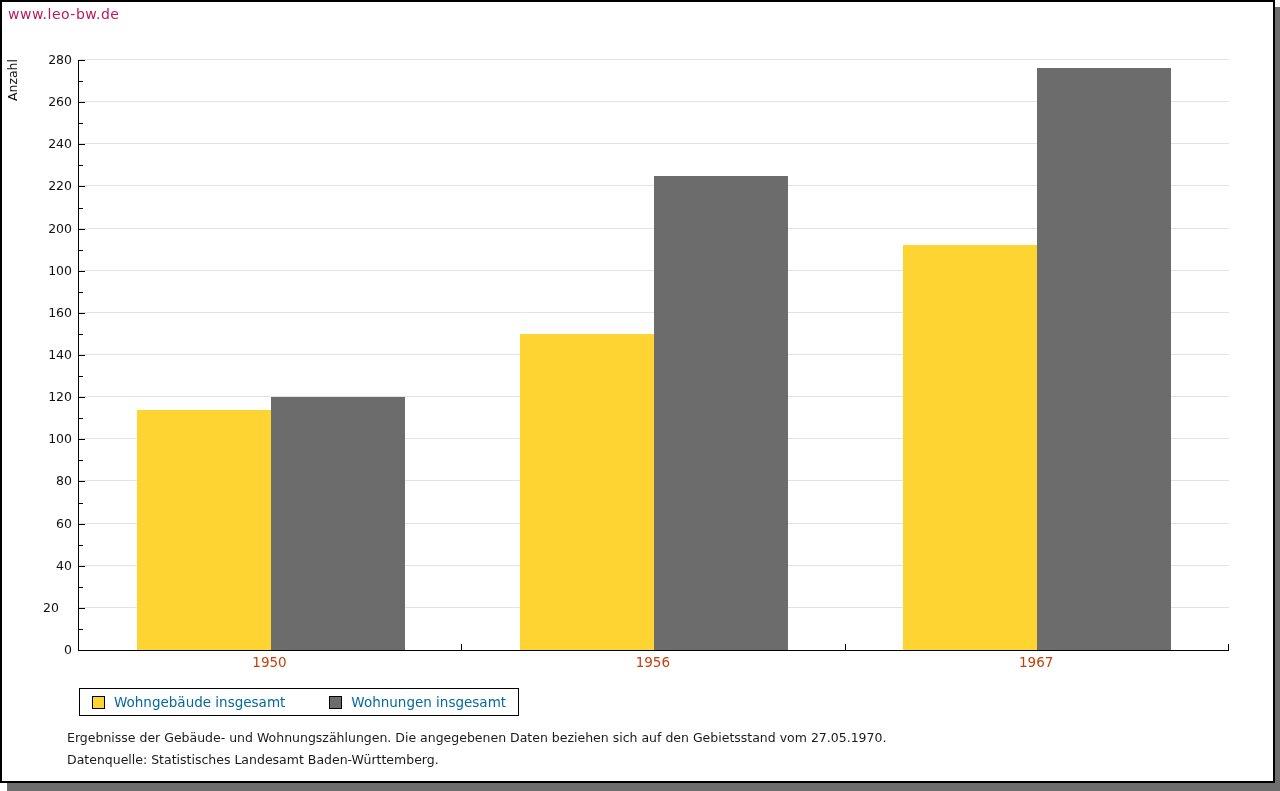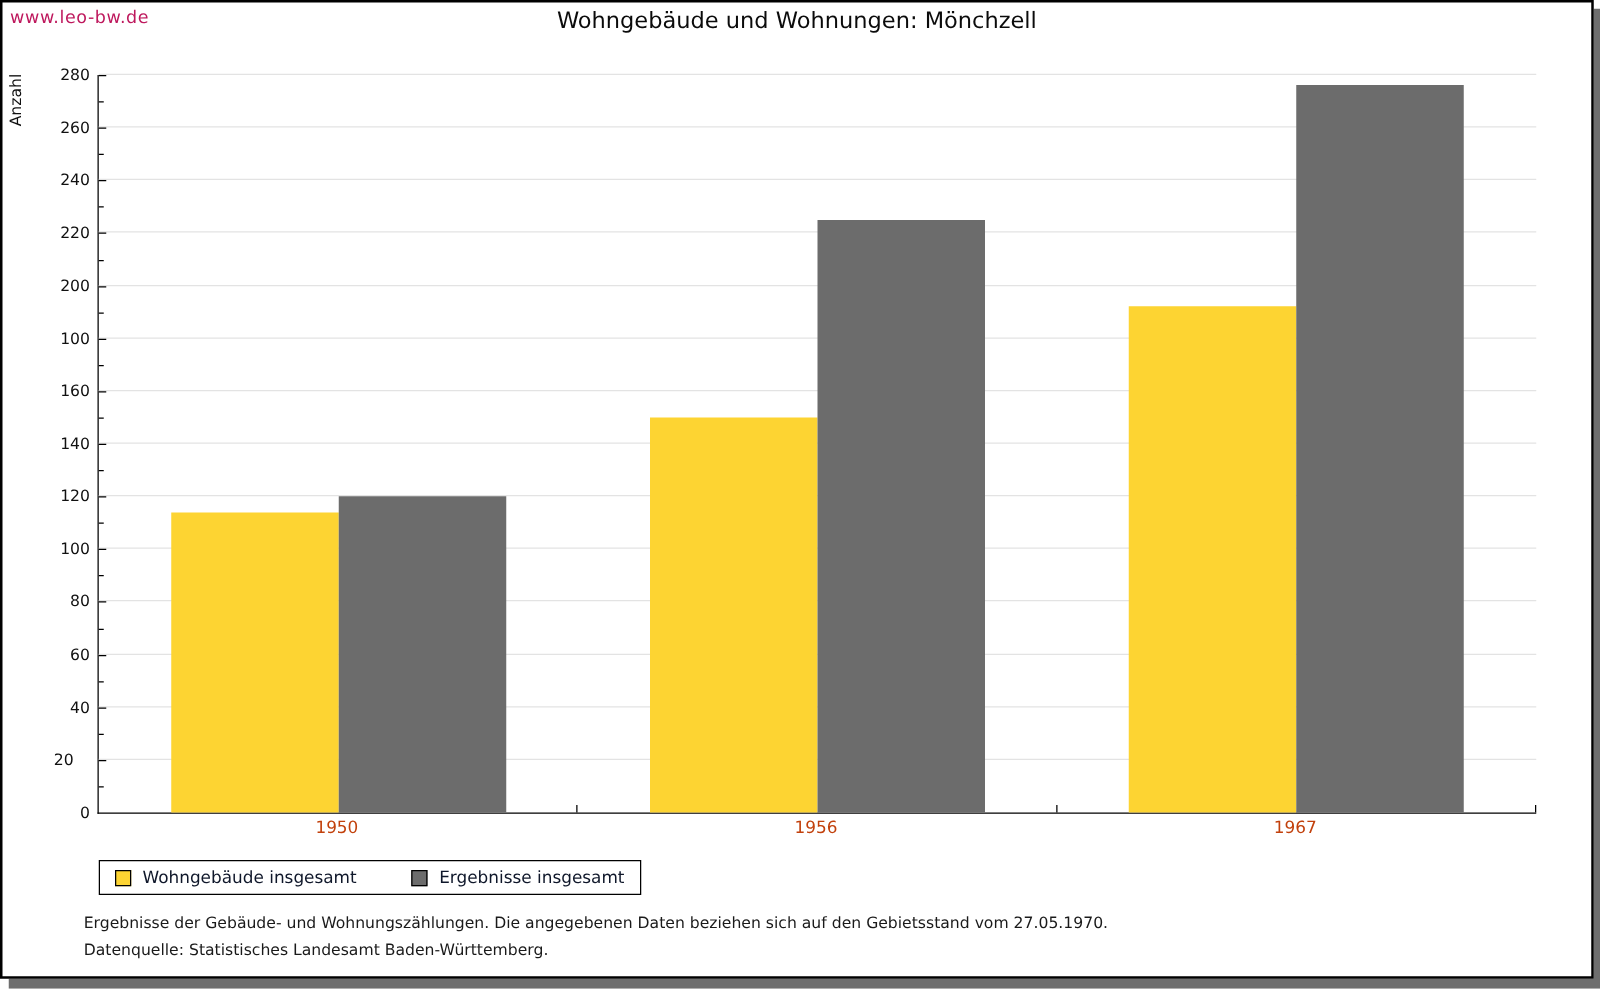--- a/index.html
+++ b/index.html
@@ -18,34 +18,33 @@
   .ytick.major{width:6px;}
   .ytick.minor{width:4px;}
   .xtick{position:absolute;bottom:0;width:1px;height:6px;background:#000;}
   .group{position:absolute;bottom:0;width:33.3333%;height:100%;display:flex;
          align-items:flex-end;justify-content:center;}
   .bar{width:35%;}
   .ylab{position:absolute;width:42px;left:28px;text-align:right;font-size:12.5px;color:#111;height:16px;line-height:16px;}
   .xlab{position:absolute;top:652px;width:383px;text-align:center;font-size:13.5px;color:#c2410c;}
   .legend{position:absolute;left:77px;top:686px;display:inline-flex;align-items:center;
           column-gap:44px;border:1px solid #000;padding:5px 12px;background:#fff;}
-  .legend-item{display:flex;align-items:center;gap:9px;font-size:13.5px;color:#0f172a;}
+  .legend-item{display:flex;align-items:center;gap:9px;font-size:13.5px;color:#0369a1;}
   .swatch{width:11px;height:11px;border:1px solid #000;display:inline-block;}
   .footnote{position:absolute;left:65px;font-size:12.5px;color:#1a1a1a;}
   .footnote.f1{top:728px;}
   .footnote.f2{top:750px;}
 </style>
 </head>
 <body>
 
 <div class="stage">
   <div class="shadow"></div>
   <div class="frame">
     <div class="watermark">www.leo-bw.de</div>
-    <div class="title">Wohngebäude und Wohnungen: Mönchzell</div>
     <div class="y-axis-title">Anzahl</div>
 
     <div class="plot" id="plot-area">
         <div class="gridline" style="bottom: 7.14286%;"></div>
         <div class="gridline" style="bottom: 14.2857%;"></div>
         <div class="gridline" style="bottom: 21.4286%;"></div>
         <div class="gridline" style="bottom: 28.5714%;"></div>
         <div class="gridline" style="bottom: 35.7143%;"></div>
         <div class="gridline" style="bottom: 42.8571%;"></div>
         <div class="gridline" style="bottom: 50%;"></div>
@@ -123,20 +122,20 @@
         <div class="xlab" style="left: 842.667px;">1967</div>
       </div>
 
     <div class="legend" id="legend">
         <div class="legend-item">
           <div class="swatch" style="background: rgb(253, 212, 50);"></div>
           <div class="legend-label">Wohngebäude insgesamt</div>
         </div>
         <div class="legend-item">
           <div class="swatch" style="background: rgb(108, 108, 108);"></div>
-          <div class="legend-label">Ergebnisse insgesamt</div>
+          <div class="legend-label">Wohnungen insgesamt</div>
         </div>
       </div>
 
     <div class="footnote f1">Ergebnisse der Gebäude- und Wohnungszählungen. Die angegebenen Daten beziehen sich auf den Gebietsstand vom 27.05.1970.</div>
     <div class="footnote f2">Datenquelle: Statistisches Landesamt Baden-Württemberg.</div>
   </div>
 </div>
 
 </body></html>

